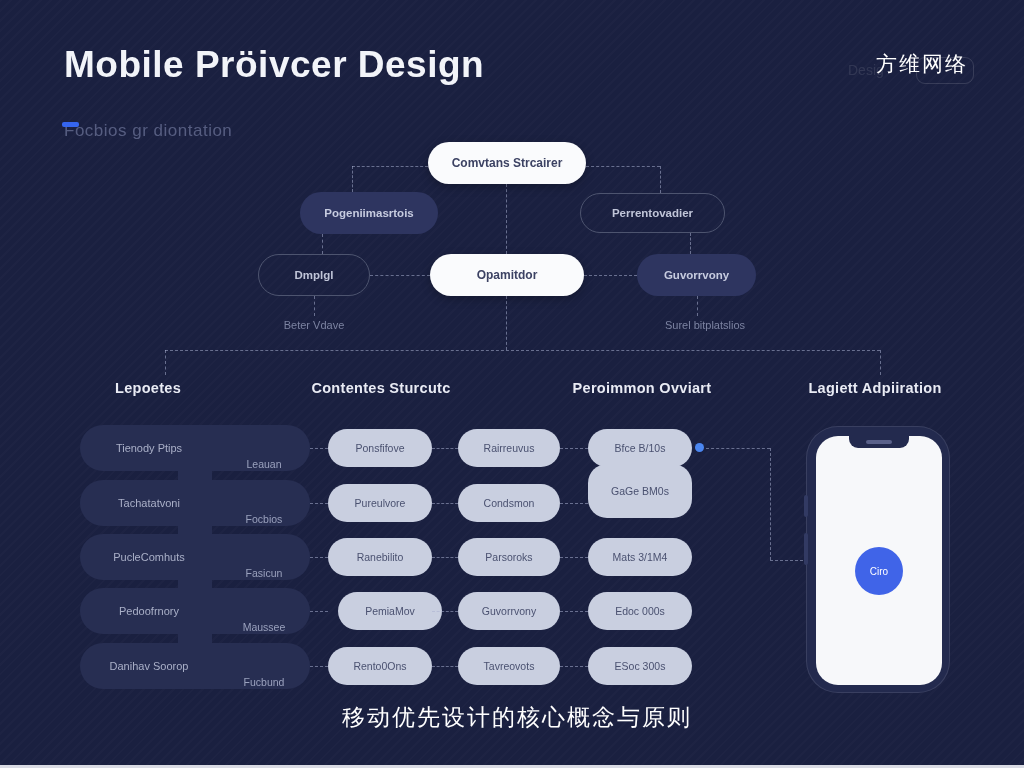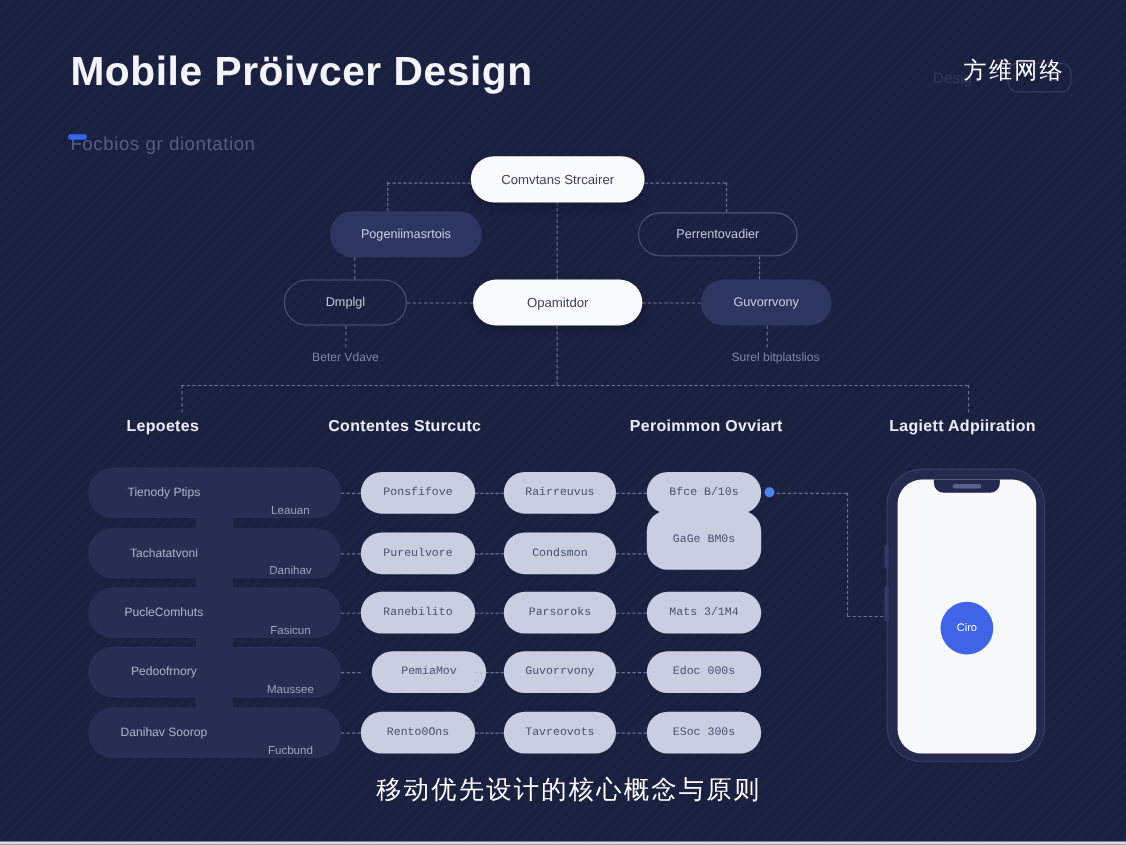--- a/index.html
+++ b/index.html
@@ -12,36 +12,36 @@
   }
   .abs { position:absolute; }
   
   .title { font-size:37px; font-weight:bold; color:#f2f4f9; letter-spacing:0.5px; }
   .subtitle { font-size:17px; color:#565d80; letter-spacing:0.5px; }
   .accent-dash { width:17px; height:5px; border-radius:2px; background:#3565ef; }
   .watermark { font-size:21px; color:#ffffff; letter-spacing:2px; }
   .ghost-text { font-size:14px; color:rgba(255,255,255,0.10); }
   .ghost-btn { width:58px; height:27px; border:1.5px solid rgba(255,255,255,0.13); border-radius:9px; }
   
-  .pill { display:flex; align-items:center; justify-content:center; border-radius:999px; text-align:center; }
+  .pill { display:flex; align-items:center; justify-content:center; border-radius:999px; text-align:center;font-weight:bold; }
   .pill-white { background:#fafbfd; color:#3c4263; font-size:12px; box-shadow:0 3px 10px rgba(0,0,0,0.25); }
   .pill-dark { background:#2e3560; color:#c7cce0; font-size:11.5px; }
   .pill-outline { background:transparent; border:1px solid #4d546f; color:#c0c5d8; font-size:11.5px; }
   .flow-sublabel { font-size:11px; color:#7c83a1; text-align:center; }
   
   .hdash { border-top:1px dashed rgba(170,177,208,0.55); height:0; }
   .vdash { border-left:1px dashed rgba(170,177,208,0.55); width:0; }
   
   .col-header { font-size:14.5px; font-weight:bold; color:#e9ebf4; text-align:center; letter-spacing:0.3px; }
   .row-left { background:#272e52; border-radius:26px; height:46px; display:flex; align-items:center; }
   .row-left .feat { width:138px; text-align:center; font-size:11px; color:#aab0c8; }
   .row-left .tag  { width:92px;  text-align:center; font-size:10.5px; color:#9aa1bd;margin-top:32px; }
   .bump { background:#272e52; }
   .pill-gray { background:#c9cfe0; color:#4a5170; font-size:10.5px; border-radius:19px;
-               display:flex; align-items:center; justify-content:center;font-family:Liberation Mono, monospace; }
+               display:flex; align-items:center; justify-content:center; }
   .dot-blue { width:9px; height:9px; border-radius:50%; background:#4b86f0; }
   
   .phone-frame { background:#232a4e; border:1px solid rgba(255,255,255,0.10); border-radius:32px; }
   .phone-screen { background:#f7f8fa; border-radius:22px; }
   .phone-notch { background:#232a4e; border-radius:0 0 9px 9px; }
   .phone-speaker { background:#5a618a; border-radius:2px; }
   .phone-sidebtn { background:#323a63; border-radius:2px; }
   .phone-circle { background:#4064e8; border-radius:50%; display:flex; align-items:center; justify-content:center;
                   color:#ffffff; font-size:10px; }
   
@@ -80,31 +80,31 @@
   <div class="abs pill pill-white" style="left:428px; top:142px; width:158px; height:42px;">Comvtans Strcairer</div>
   <div class="abs pill pill-dark" style="left:300px; top:192px; width:138px; height:42px;">Pogeniimasrtois</div>
   <div class="abs pill pill-outline" style="left:580px; top:193px; width:145px; height:40px;">Perrentovadier</div>
   <div class="abs pill pill-outline" style="left:258px; top:254px; width:112px; height:42px;">Dmplgl</div>
   <div class="abs pill pill-white" style="left:430px; top:254px; width:154px; height:42px;">Opamitdor</div>
   <div class="abs pill pill-dark" style="left:637px; top:254px; width:119px; height:42px;">Guvorrvony</div>
   <div class="abs flow-sublabel" style="left:250px; top:319px; width:128px;">Beter Vdave</div>
   <div class="abs flow-sublabel" style="left:640px; top:319px; width:130px;">Surel bitplatslios</div>
 
   <div class="abs col-header" style="left:83px;  top:380px; width:130px;">Lepoetes</div>
-  <div class="abs col-header" style="left:287px; top:380px; width:162px;">Contentes Sturcutc</div>
+  <div class="abs col-header" style="left:300px; top:380px; width:162px;">Contentes Sturcutc</div>
   <div class="abs col-header" style="left:560px; top:380px; width:164px;">Peroimmon Ovviart</div>
   <div class="abs col-header" style="left:793px; top:380px; width:164px;">Lagiett Adpiiration</div>
 
   <div class="abs row-left" style="left:80px; top:425px; width:230px;">
     <span class="feat">Tienody Ptips</span>
     <span class="tag">Leauan</span>
   </div>
   <div class="abs row-left" style="left:80px; top:480px; width:230px;">
     <span class="feat">Tachatatvoni</span>
-    <span class="tag">Danihav</span>
+    <span class="tag">Focbios</span>
   </div>
   <div class="abs row-left" style="left:80px; top:534px; width:230px;">
     <span class="feat">PucleComhuts</span>
     <span class="tag">Fasicun</span>
   </div>
   <div class="abs row-left" style="left:80px; top:588px; width:230px;">
     <span class="feat">Pedoofrnory</span>
     <span class="tag">Maussee</span>
   </div>
   <div class="abs row-left" style="left:80px; top:643px; width:230px;">

